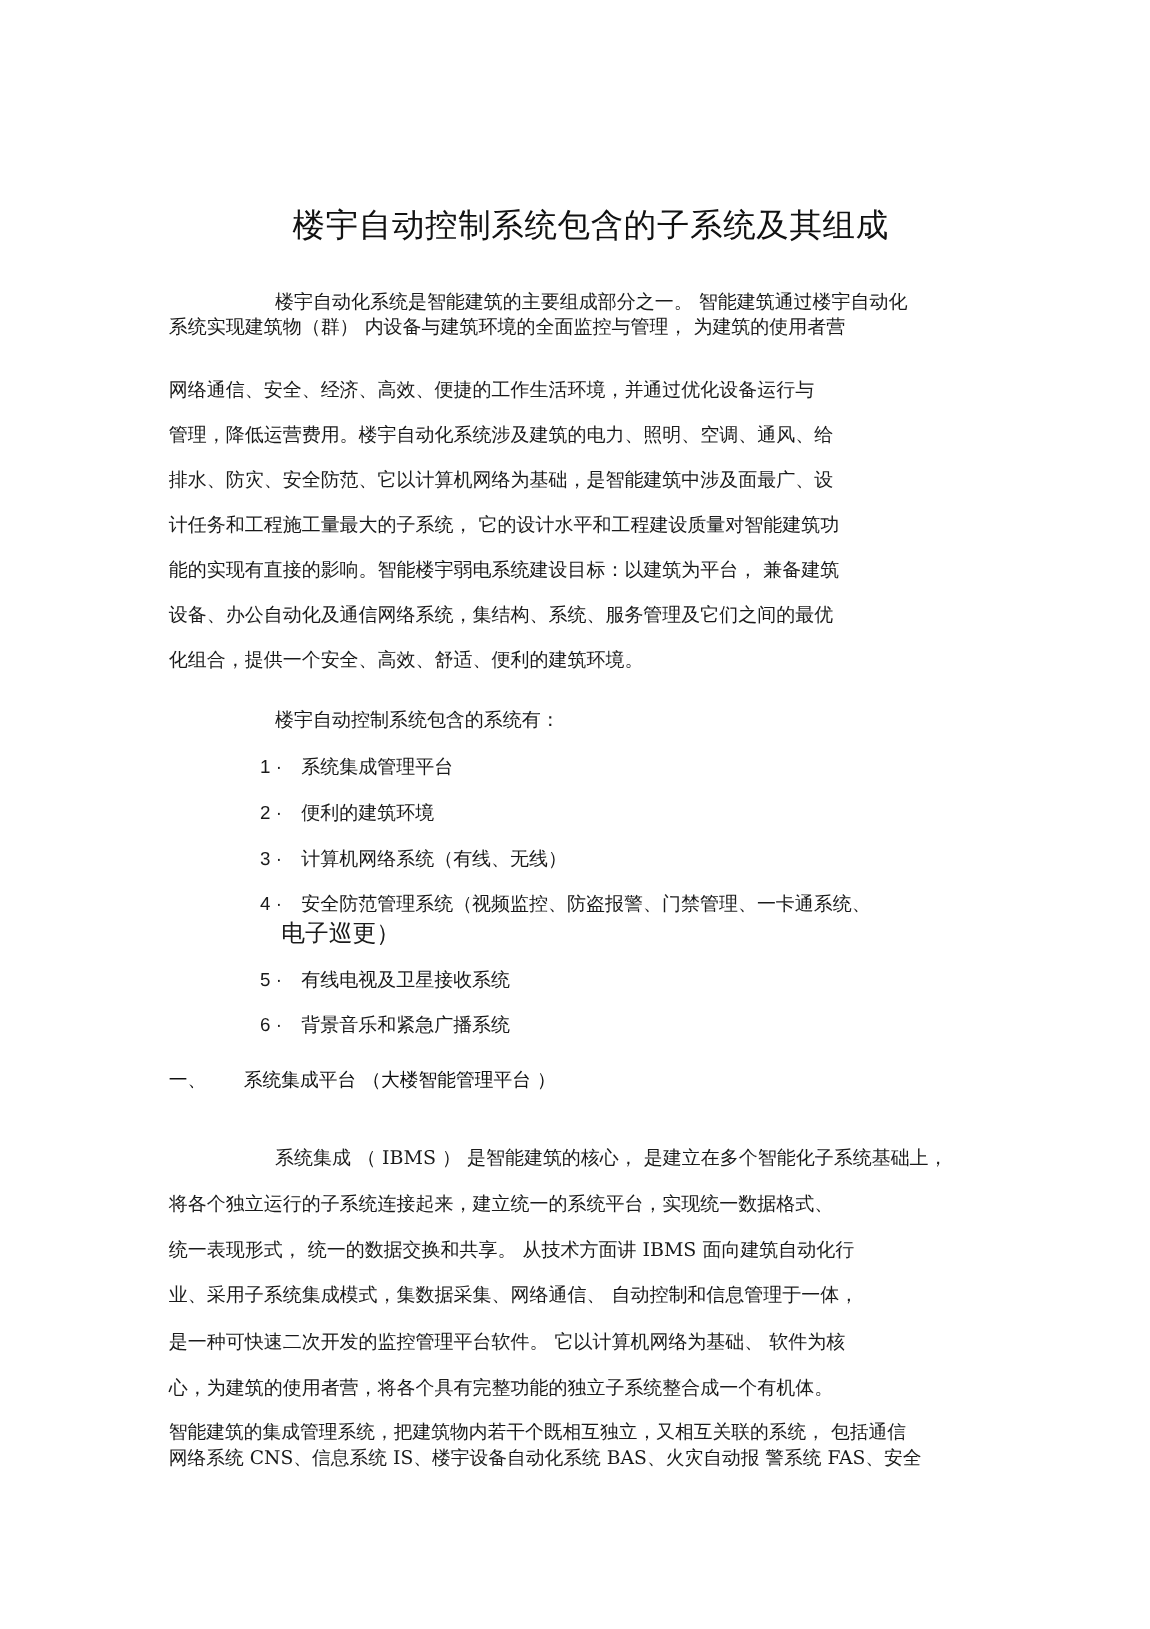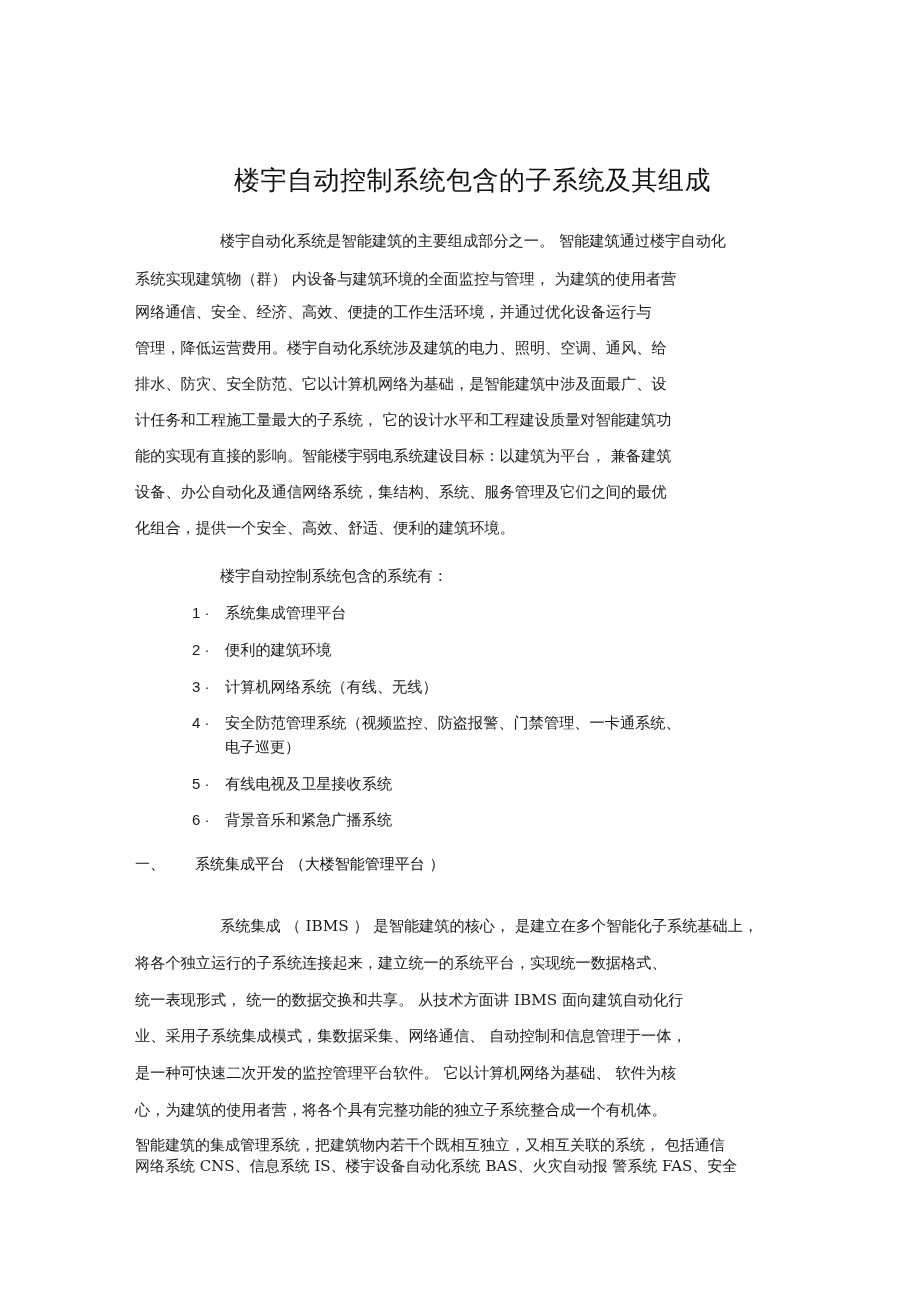--- a/index.html
+++ b/index.html
@@ -3,37 +3,37 @@
 <meta charset="utf-8">
 <style>
   html, body { margin: 0; padding: 0; background: #ffffff; }
   body { width: 920px; height: 1303px; position: relative; overflow: hidden;
          font-family: "DejaVu Serif", "Liberation Serif", serif; color: #1a1a1a; }
   .page { position: absolute; left: 0; top: 0; width: 920px; height: 1303px; }
   .title { position: absolute; left: 234px; top: 163px; font-size: 26px; font-weight: normal;
            letter-spacing: 0.5px; white-space: nowrap; color: #111; }
   .line { position: absolute; left: 135px; font-size: 15.2px; white-space: nowrap; line-height: 20px; color: #1a1a1a; }
   .indent { left: 172px; margin-left: 48px; }
-  .list-item { position: absolute; left: 192px; font-size: 15.2px; white-space: nowrap; line-height: 20px; }
+  .list-item { position: absolute; left: 208px; font-size: 15.2px; white-space: nowrap; line-height: 20px; }
   .list-num { display: inline-block; width: 33px; font-family: "Liberation Sans", sans-serif; font-size: 15px; }
-  .list-cont { position: absolute; left: 225px; font-size: 15px; white-space: nowrap; line-height: 20px; }
+  .list-cont { position: absolute; left: 225px; font-size: 19px; white-space: nowrap; line-height: 20px; }
   .section-heading { position: absolute; left: 135px; top: 855px; font-size: 15px; white-space: nowrap; color: #111; }
   .sec-num { display: inline-block; width: 60px; }
   .tight { font-size: 15px; line-height: 18px; }
 </style>
 </head>
 <body>
 
 <div class="page">
 
   <div class="title">楼宇自动控制系统包含的子系统及其组成</div>
 
   <div>
     <div class="line indent" style="top:231px">楼宇自动化系统是智能建筑的主要组成部分之一。 智能建筑通过楼宇自动化</div>
-    <div class="line" style="top:269px">系统实现建筑物（群） 内设备与建筑环境的全面监控与管理， 为建筑的使用者营</div>
+    <div class="line" style="top:251px">系统实现建筑物（群） 内设备与建筑环境的全面监控与管理， 为建筑的使用者营</div>
     <div class="line" style="top:302px">网络通信、安全、经济、高效、便捷的工作生活环境，并通过优化设备运行与</div>
     <div class="line" style="top:338px">管理，降低运营费用。楼宇自动化系统涉及建筑的电力、照明、空调、通风、给</div>
     <div class="line" style="top:374px">排水、防灾、安全防范、它以计算机网络为基础，是智能建筑中涉及面最广、设</div>
     <div class="line" style="top:410px">计任务和工程施工量最大的子系统， 它的设计水平和工程建设质量对智能建筑功</div>
     <div class="line" style="top:446px">能的实现有直接的影响。智能楼宇弱电系统建设目标：以建筑为平台， 兼备建筑</div>
     <div class="line" style="top:482px">设备、办公自动化及通信网络系统，集结构、系统、服务管理及它们之间的最优</div>
     <div class="line" style="top:518px">化组合，提供一个安全、高效、舒适、便利的建筑环境。</div>
   </div>
 
   <div class="line indent" style="top:566px">楼宇自动控制系统包含的系统有：</div>

